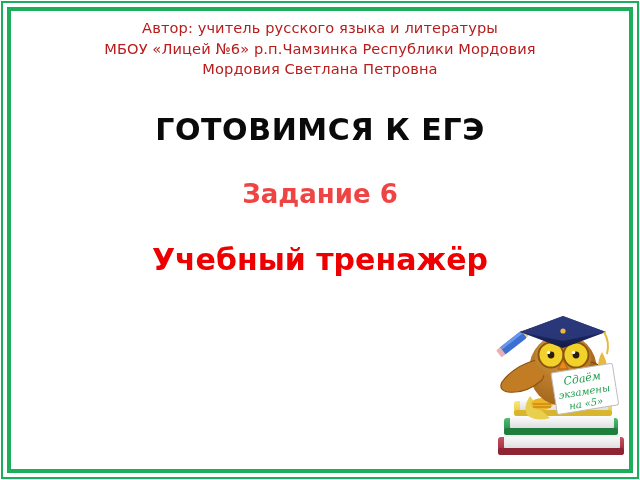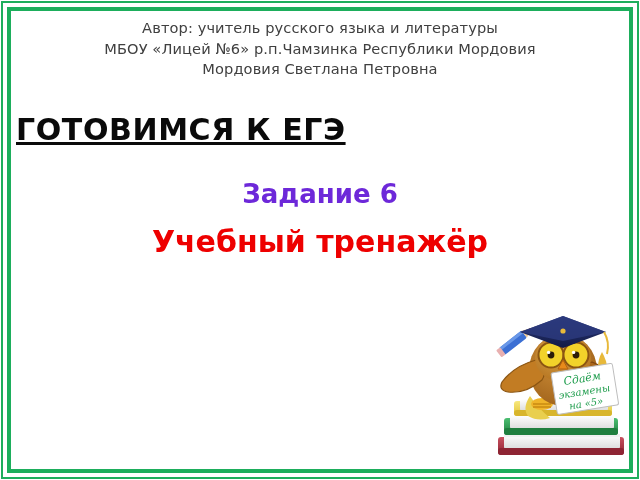--- a/index.html
+++ b/index.html
@@ -50,50 +50,49 @@
     left: 16px;
     top: 12px;
     right: 16px;
     bottom: 14px;
     box-sizing: border-box;
   }
 
   .author-block {
     text-align: center;
     margin-top: 6px;
-    color: #404040;
+    color: #b91c1c;
     font-size: 14.6px;
     line-height: 20.5px;
     letter-spacing: 0.1px;
   }
   .author-line { display: block; white-space: nowrap; }
 
   .title-main {
-    text-align: left;
+    text-align: center;
     margin-top: 32px;
     font-size: 30px;
     font-weight: bold;
     color: #0a0a0a;
     letter-spacing: 0.6px;
     line-height: 36px;
-    text-decoration: underline;
   }
 
   .title-task {
     text-align: center;
     margin-top: 30px;
     font-size: 26px;
     font-weight: bold;
-    color: #6d28d9;
+    color: #ef4444;
     line-height: 32px;
   }
 
   .title-trainer {
     text-align: center;
-    margin-top: 14px;
+    margin-top: 32px;
     font-size: 30px;
     font-weight: bold;
     color: #ee0000;
     line-height: 36px;
   }
 
   .year {
     position: absolute;
     left: 0;
     right: 0;

